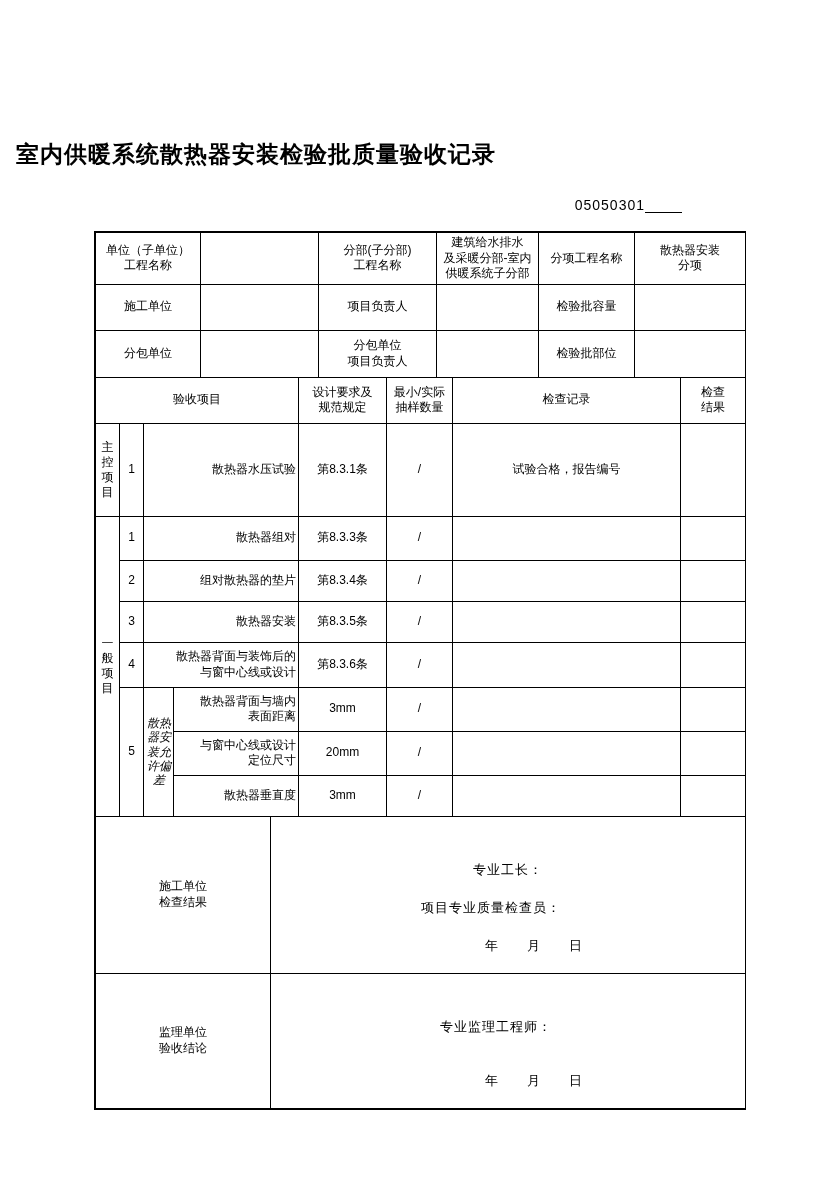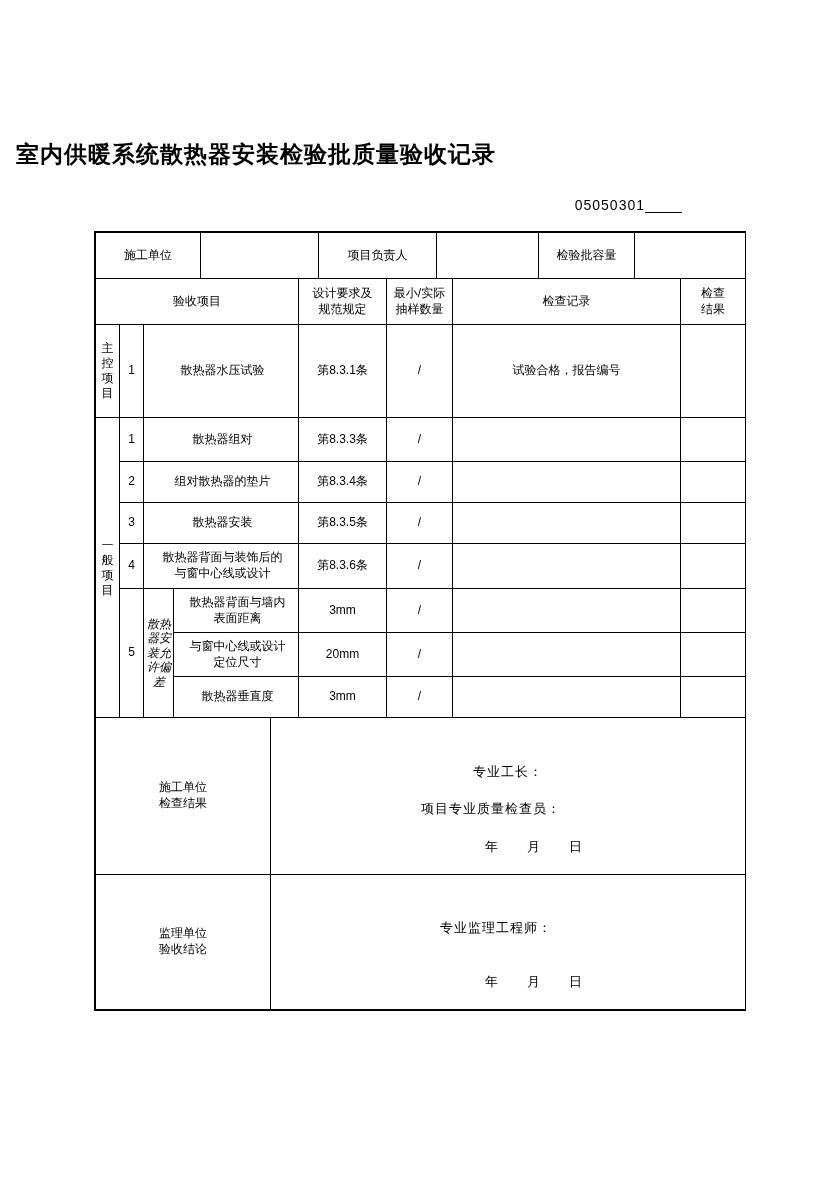--- a/index.html
+++ b/index.html
@@ -23,21 +23,21 @@
     position:absolute;left:94px;top:231px;width:650px;
     border:1px solid #000;background:#fff;
   }
   table{border-collapse:collapse;width:100%;table-layout:fixed;}
   .t2,.t3{margin-top:-1px;}
   td{
     border:1px solid #000;text-align:center;vertical-align:middle;
     font-size:12px;line-height:1.3;white-space:pre-line;
     padding:2px;overflow:hidden;word-break:break-word;
   }
-  td.left{text-align:center;padding-left:5px;}
+  td.left{text-align:right;padding-left:5px;}
   .vtext{width:14px;margin:14px auto;word-break:break-all;line-height:1.25;}
   .vtext2{width:26px;margin:8px auto;word-break:break-all;line-height:1.2;font-style:italic;}
   .sign-stack{display:flex;flex-direction:column;justify-content:center;margin-top:28px;}
   .sign-stack.gap3{gap:21px;}
   .sign-stack.gap2{gap:37px;}
   .sign-line{text-align:left;font-size:13px;letter-spacing:1px;}
 </style>
 </head>
 <body>
 
@@ -52,26 +52,48 @@
   <table class="t1">
     <colgroup>
       <col style="width:105px">
         <col style="width:118px">
         <col style="width:118px">
       <col style="width:102px">
         <col style="width:96px">
         <col style="width:111px">
     </colgroup>
     <tbody>
+        <tr style="height:40px">
+      <td>单位（子单位）
+工程名称</td>
+      <td></td>
+      <td>分部(子分部)
+工程名称</td>
+      <td>建筑给水排水
+及采暖分部-室内
+供暖系统子分部</td>
+      <td>分项工程名称</td>
+      <td>散热器安装
+分项</td>
+    </tr>
     <tr style="height:46px">
       <td>施工单位</td>
       <td></td>
       <td>项目负责人</td>
       <td></td>
       <td>检验批容量</td>
+      <td></td>
+    </tr>
+    <tr style="height:47px">
+      <td>分包单位</td>
+      <td></td>
+      <td>分包单位
+项目负责人</td>
+      <td></td>
+      <td>检验批部位</td>
       <td></td>
     </tr>
   </tbody>
     </table>
 
   <table class="t2">
     <colgroup>
       <col style="width:24px">
         <col style="width:24px">
         <col style="width:30px">

